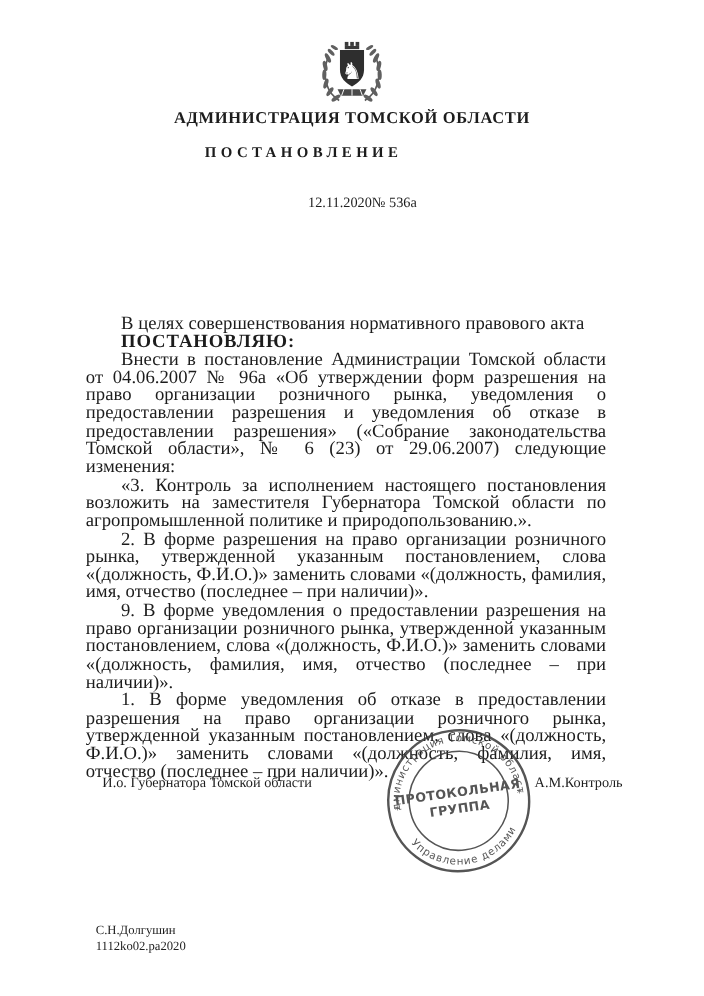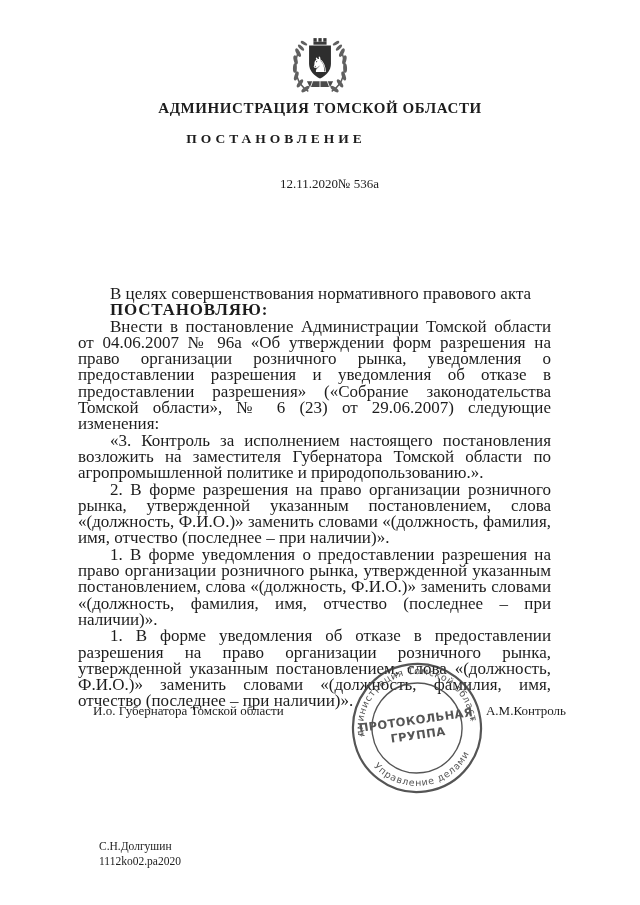--- a/index.html
+++ b/index.html
@@ -40,21 +40,21 @@
   .p-resolve{letter-spacing:0.8px;font-weight:bold;}
 
   .signature-row{
     position:absolute;top:703px;left:93px;right:74px;
     display:flex;justify-content:space-between;font-size:13px;
   }
 
   .stamp{position:absolute;left:347px;top:658px;width:140px;height:140px;opacity:0.88;}
 
   .footer{
-    position:absolute;left:99px;top:839px;
+    position:absolute;left:87px;top:839px;
     font-size:11.5px;line-height:15px;
   }
 </style>
 </head>
 <body>
 
 <div class="page">
 
   <div class="coat">
     <svg viewBox="0 0 120 96" width="88" height="70">
@@ -113,21 +113,21 @@
     <span>№ 536а</span>
   </div>
 
 
   <div class="body-text">
     <p>В целях совершенствования нормативного правового акта</p>
     <p class="p-resolve">ПОСТАНОВЛЯЮ:</p>
     <p>Внести в постановление Администрации Томской области от 04.06.2007 № 96а «Об утверждении форм разрешения на право организации розничного рынка, уведомления о предоставлении разрешения и уведомления об отказе в предоставлении разрешения» («Собрание законодательства Томской области», № 6 (23) от 29.06.2007) следующие изменения:</p>
     <p>«3. Контроль за исполнением настоящего постановления возложить на заместителя Губернатора Томской области по агропромышленной политике и природопользованию.».</p>
     <p>2. В форме разрешения на право организации розничного рынка, утвержденной указанным постановлением, слова «(должность, Ф.И.О.)» заменить словами «(должность, фамилия, имя, отчество (последнее – при наличии)».</p>
-    <p>1. В форме уведомления о предоставлении разрешения на право организации розничного рынка, утвержденной указанным постановлением, слова «(должность, Ф.И.О.)» заменить словами «(должность, фамилия, имя, отчество (последнее – при наличии)».</p>
+    <p>9. В форме уведомления о предоставлении разрешения на право организации розничного рынка, утвержденной указанным постановлением, слова «(должность, Ф.И.О.)» заменить словами «(должность, фамилия, имя, отчество (последнее – при наличии)».</p>
     <p>1. В форме уведомления об отказе в предоставлении разрешения на право организации розничного рынка, утвержденной указанным постановлением, слова «(должность, Ф.И.О.)» заменить словами «(должность, фамилия, имя, отчество (последнее – при наличии)».</p>
   </div>
 
   <div class="signature-row">
     <span>И.о. Губернатора Томской области</span>
     <span>А.М.Контроль</span>
   </div>
 
   <svg class="stamp" viewBox="0 0 140 140">
     <g transform="rotate(-8 70 70)" stroke="none">

